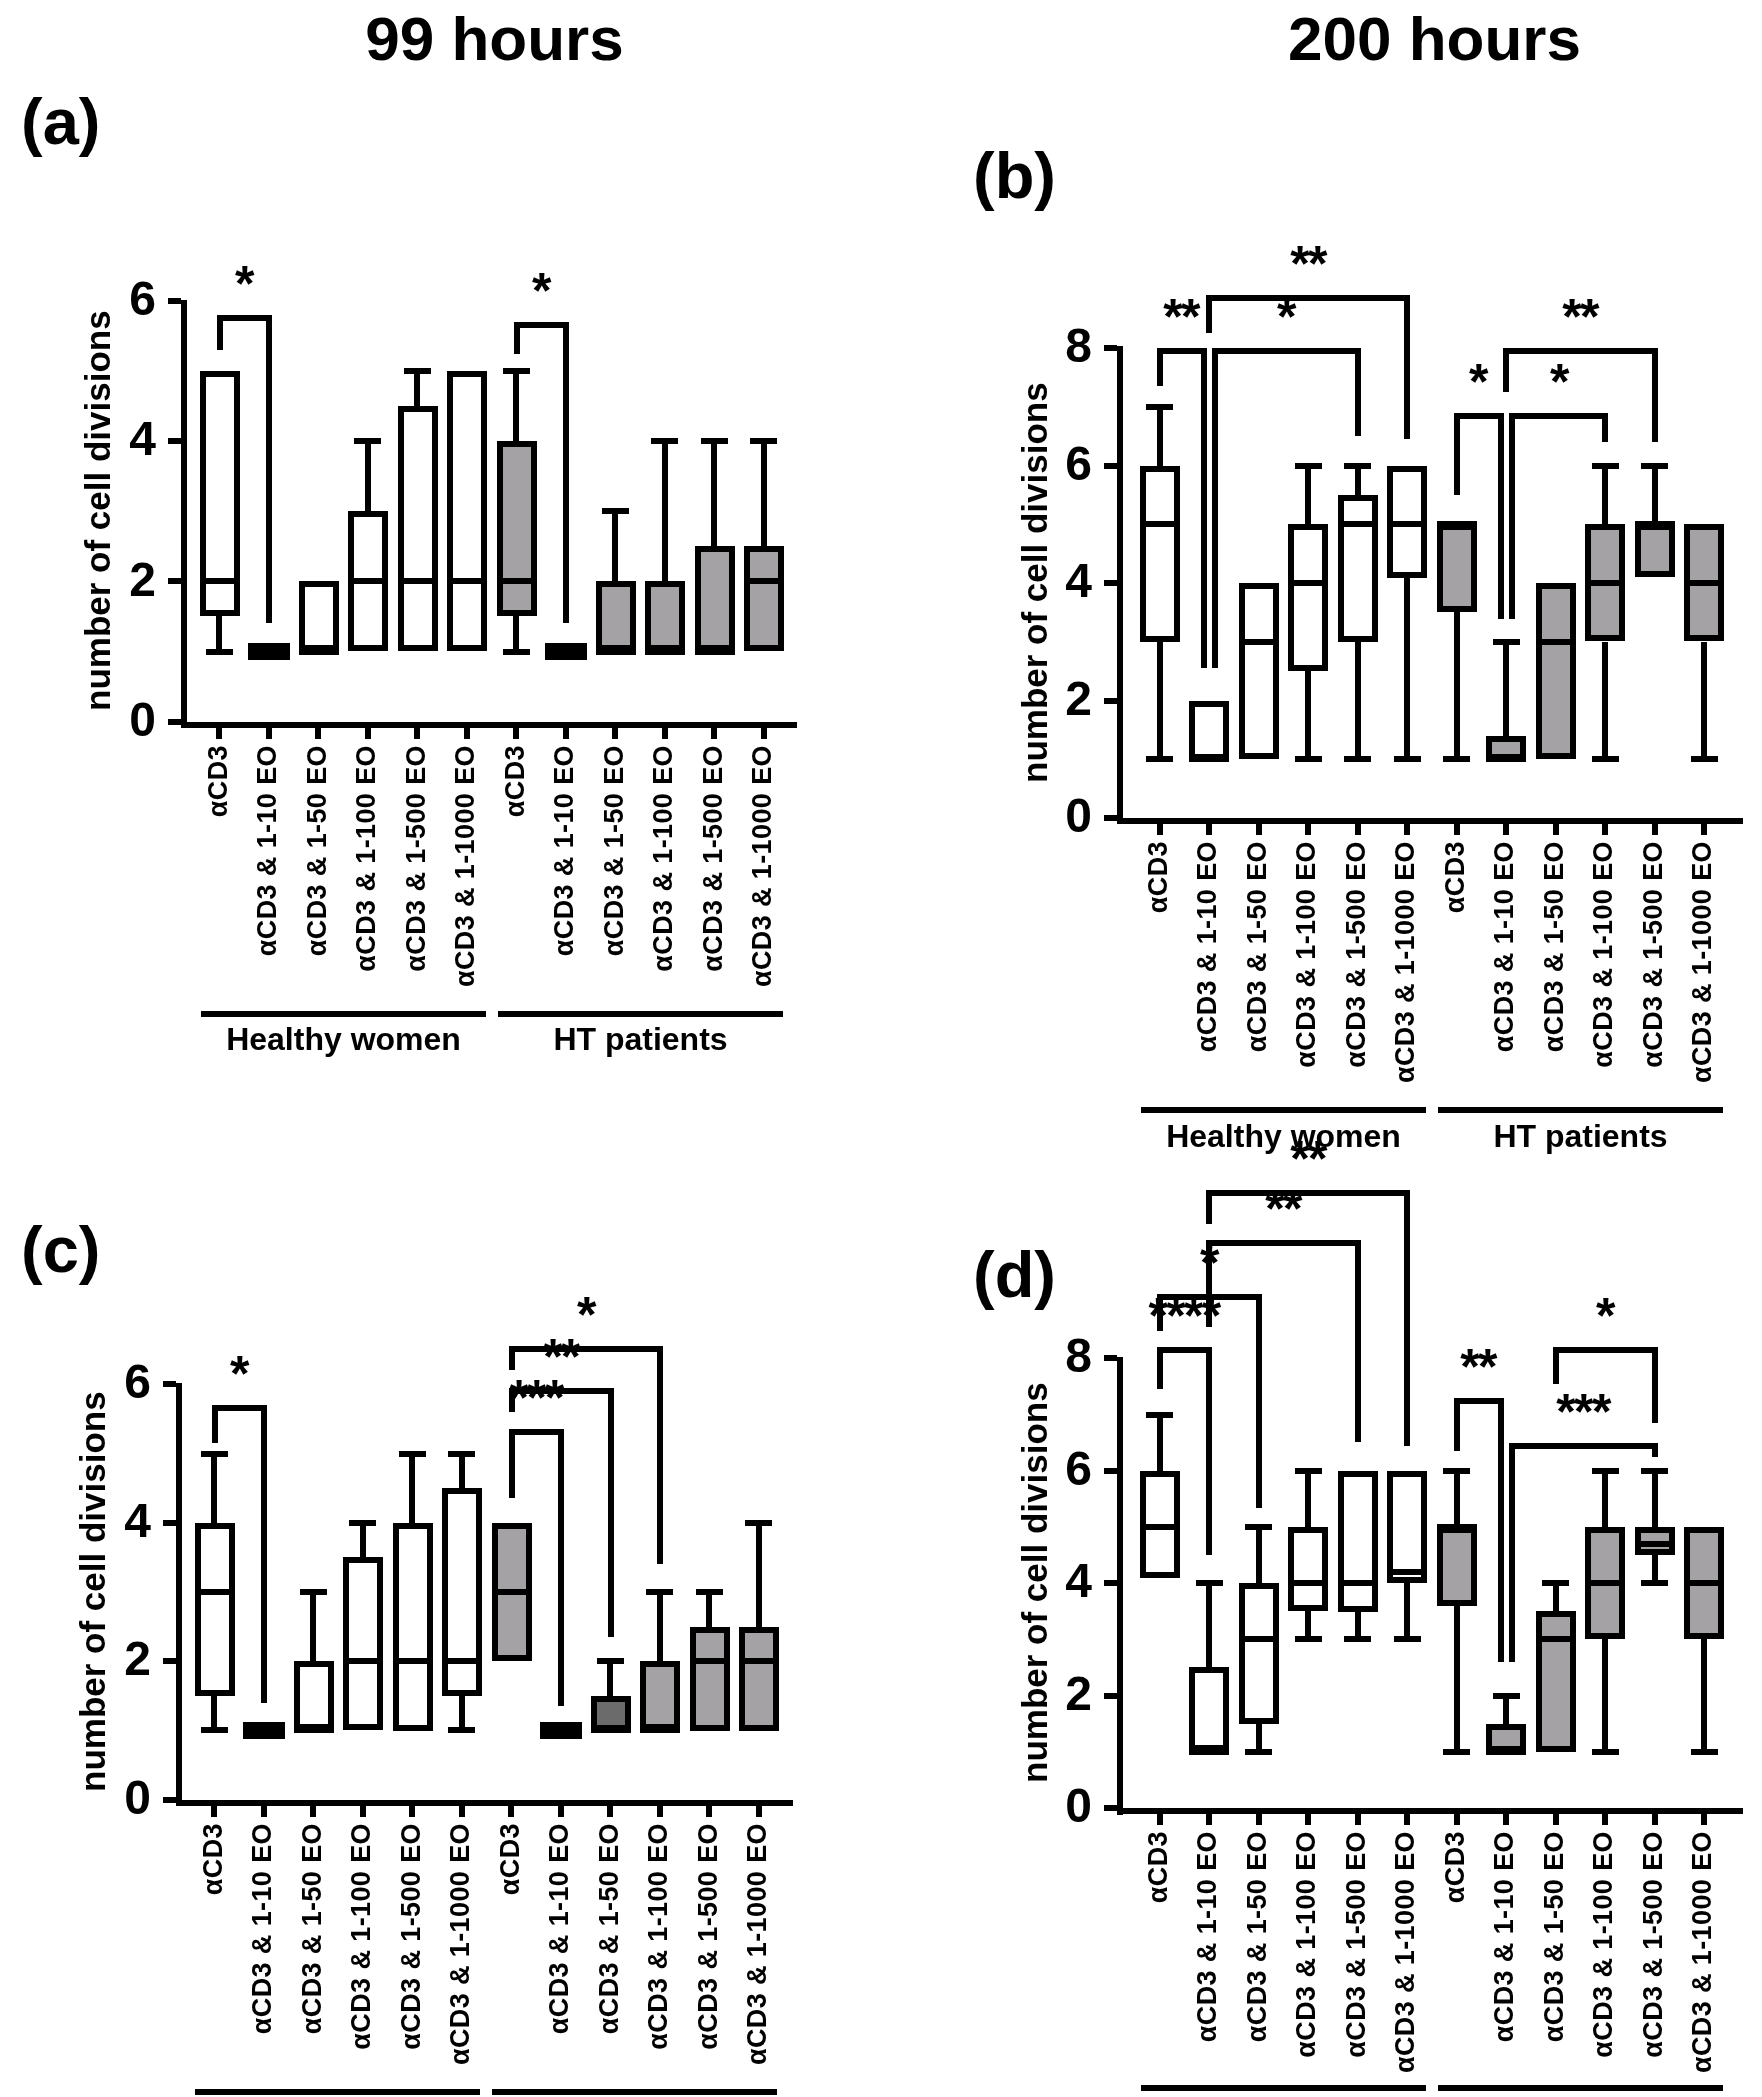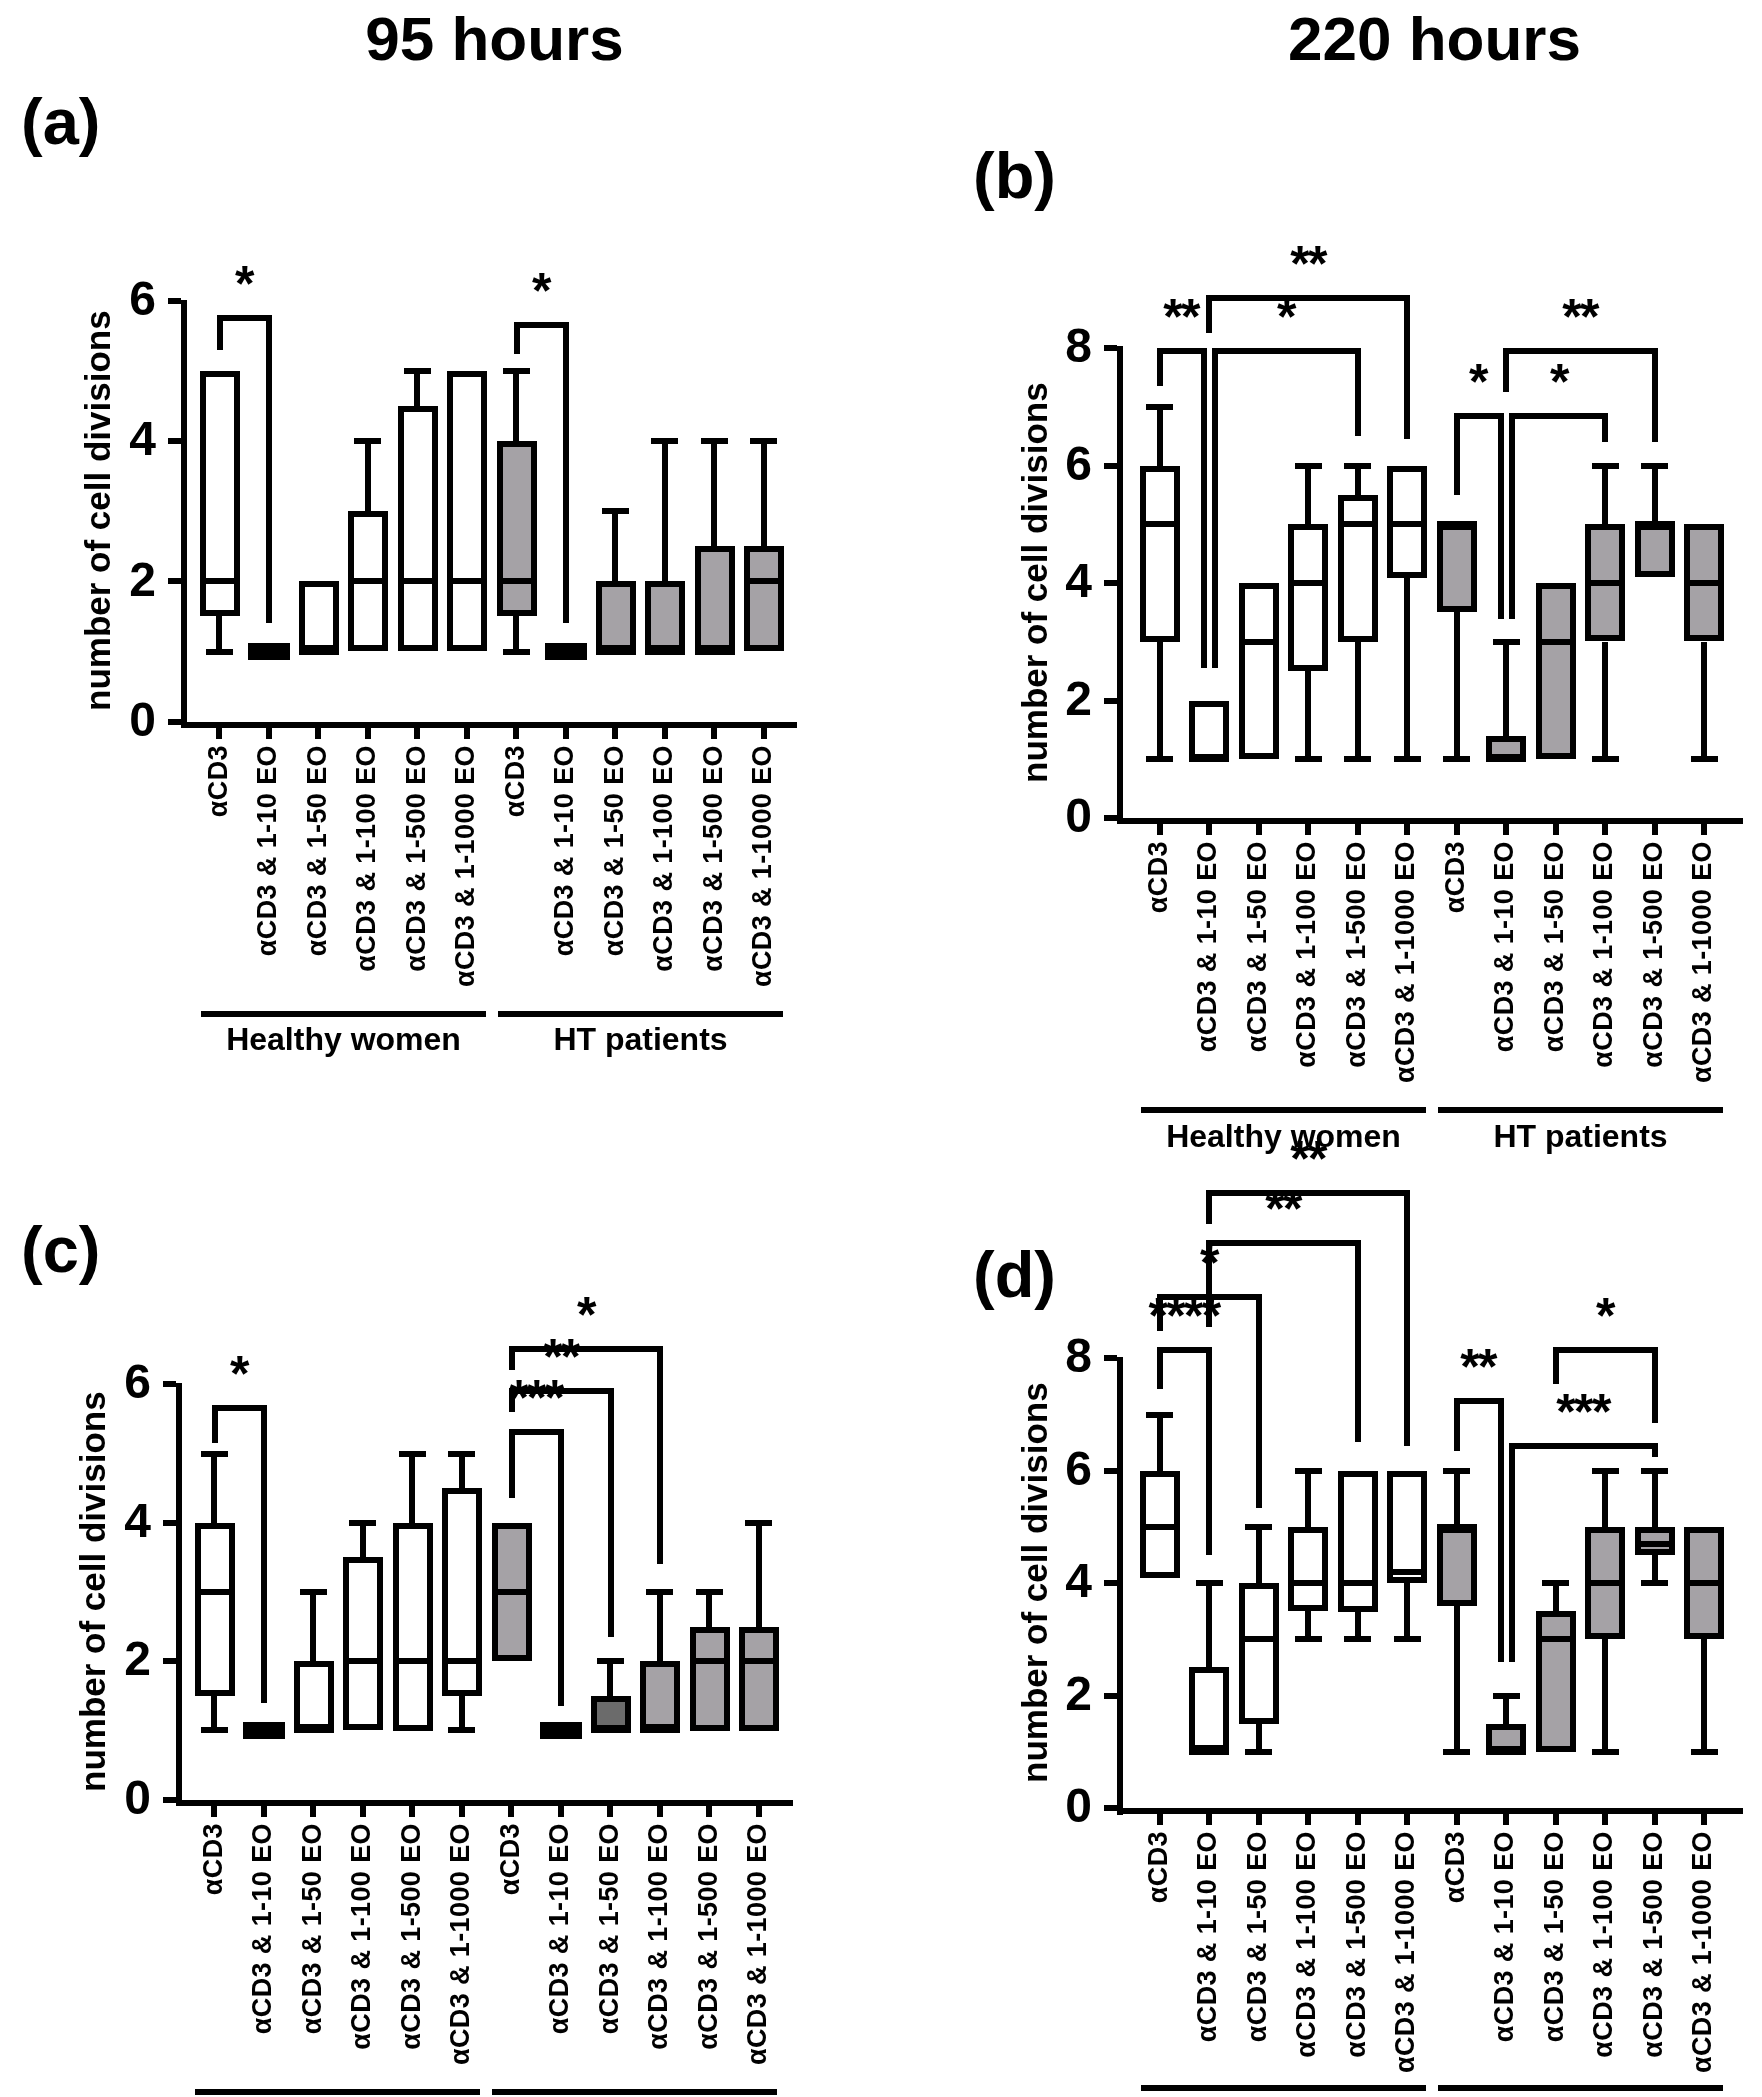--- a/index.html
+++ b/index.html
@@ -11,22 +11,22 @@
   #title72{left:180px;top:3.4px;width:629px;}
   #title120{left:1120px;top:3.4px;width:629px;}
   #letterA{left:21px;top:84px;}
   #letterB{left:973px;top:138px;}
   #letterC{left:21px;top:1212px;}
   #letterD{left:973px;top:1237px;}
 </style>
 </head>
 <body>
 
-<div class="abs title" id="title72">95 hours</div>
-<div class="abs title" id="title120">220 hours</div>
+<div class="abs title" id="title72">99 hours</div>
+<div class="abs title" id="title120">200 hours</div>
 
 <div class="abs pletter" id="letterA">(a)</div>
 <div class="abs pletter" id="letterB">(b)</div>
 <div class="abs pletter" id="letterC">(c)</div>
 <div class="abs pletter" id="letterD">(d)</div>
 
 <div class="abs" id="panel-a">
     <div style="position: absolute; left: 181px; top: 300px; width: 6.3px; height: 428px; background: rgb(0, 0, 0);"></div>
     <div style="position: absolute; left: 181px; top: 722px; width: 616px; height: 6.3px; background: rgb(0, 0, 0);"></div>
     <div style="position: absolute; left: 168px; top: 719px; width: 13.4px; height: 5.9px; background: rgb(0, 0, 0);"></div>

